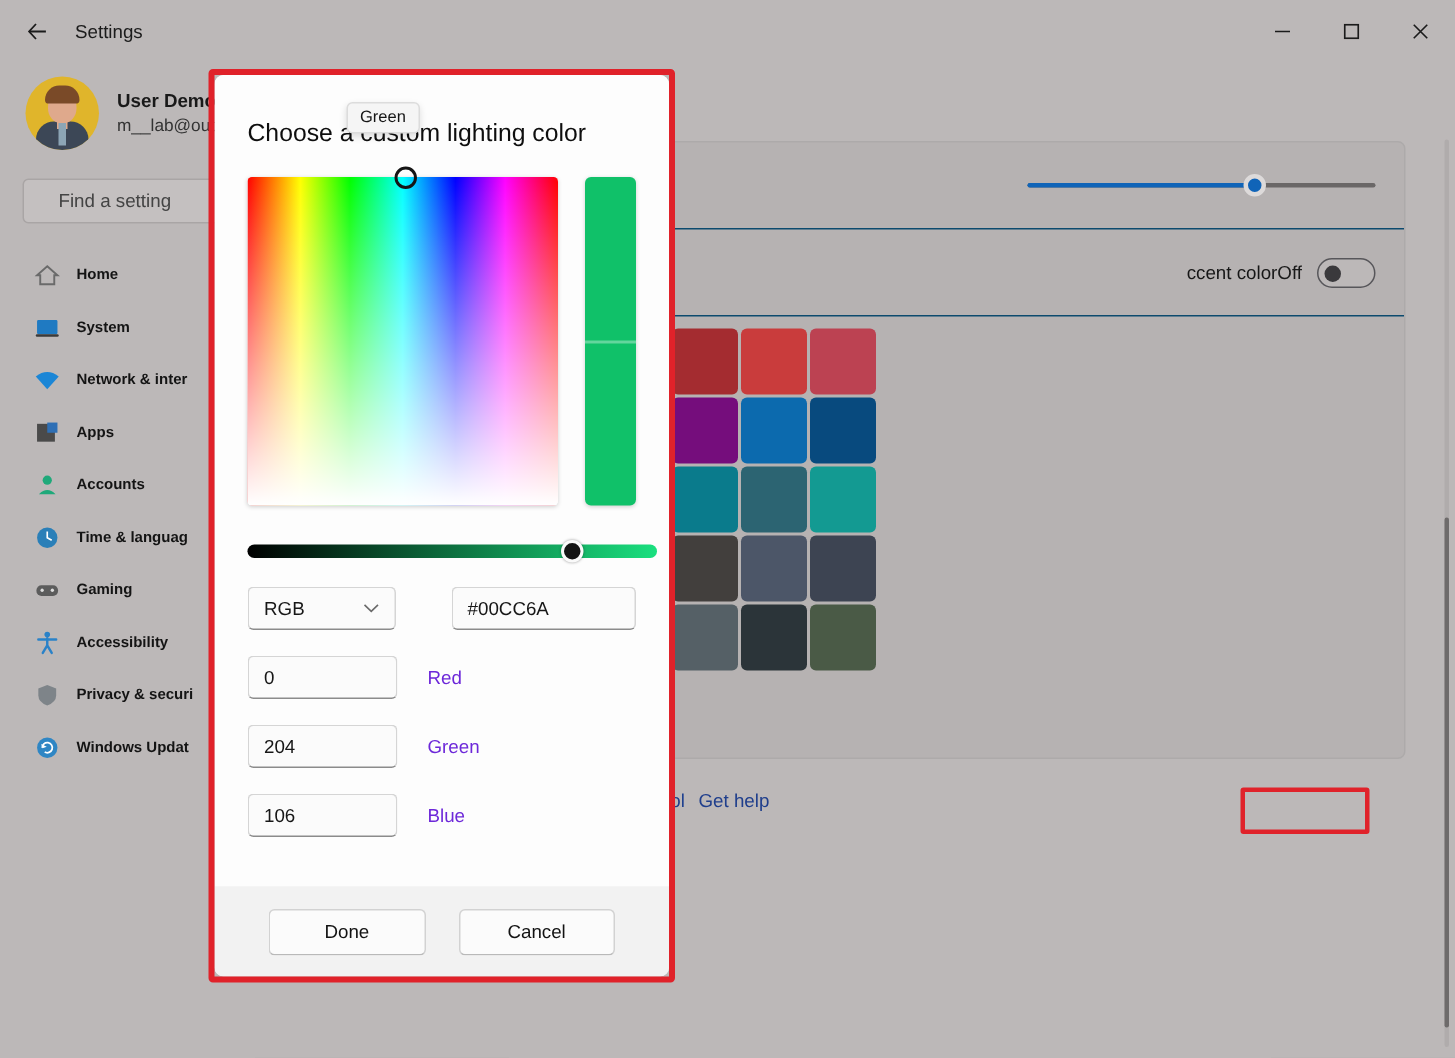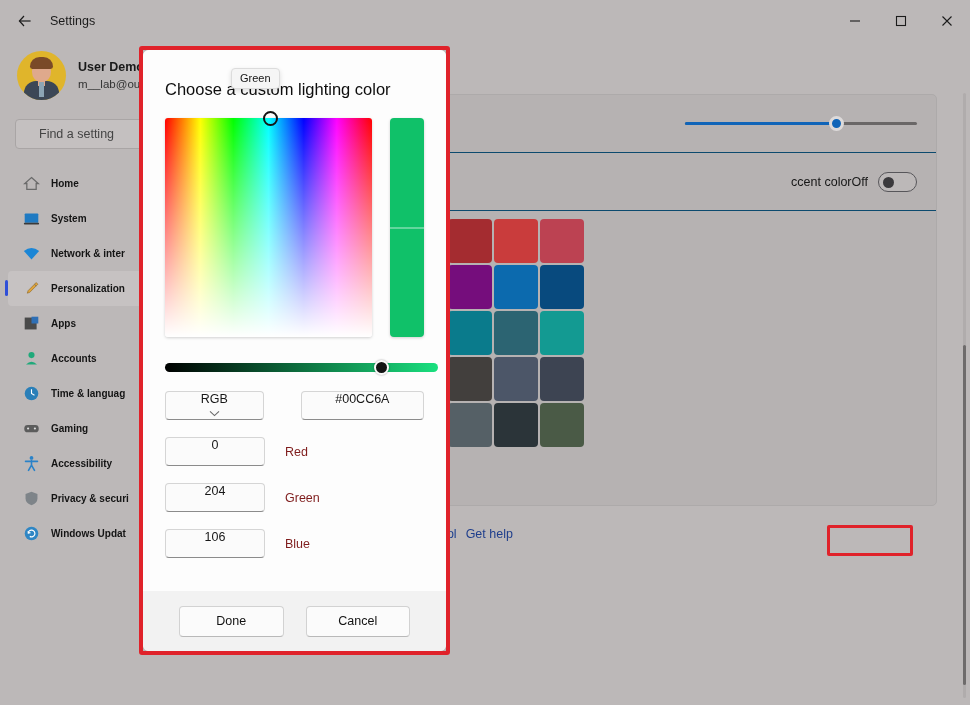--- a/index.html
+++ b/index.html
@@ -269,27 +269,27 @@
     border: 2px solid #fafafa; margin-left: -7px;
     box-shadow: 0 0 2px rgba(0,0,0,0.4);
   }
 
   .fieldrow { display: flex; align-items: center; margin-top: 17px; }
   .tf {
     background: #fbfbfb; border: 1px solid #d5d5d5;
     border-bottom: 1px solid #8b8b8b;
     border-radius: 4px; height: 29px;
     display: flex; align-items: center;
-    padding: 0 10px; font-size: 12.5px; color: #171717; flex-direction: column;
+    padding: 0 10px; font-size: 12.5px; color: #171717;
   }
   .tf.combo { width: 100px; justify-content: space-between; }
   .tf.num { width: 100px; }
   .tf.hex { width: 125px; margin-left: 37px; }
   .chev { font-size: 9px; color: #5a5a5a; }
-  .fieldlabel { font-size: 12.5px; color: #7f1d1d; margin-left: 20px; }
+  .fieldlabel { font-size: 12.5px; color: #6d28d9; margin-left: 20px; }
 
   .dlg-footer {
     height: 60px; background: #f2f2f2;
     display: flex; align-items: center; gap: 22px;
     padding: 0 36px;
   }
   .dlg-btn {
     flex: 1; height: 31px;
     background: #fbfbfb; border: 1px solid #d2d2d2;
     border-bottom-color: #b9b9b9;
@@ -361,27 +361,20 @@
             <rect x="2" y="4" width="16" height="11" rx="1" fill="#1f7ac2"></rect>
             <rect x="1" y="15" width="18" height="2" rx="1" fill="#3a3a3a"></rect>
           </svg>
         <span>System</span>
       </div>
       <div class="navitem">
         <svg class="navicon" viewBox="0 0 20 20">
             <path d="M1 7 Q10 0 19 7 L10 17 Z" fill="#1b86d6"></path>
           </svg>
         <span>Network &amp; inter</span>
-      </div>
-      <div class="navitem active">
-        <svg class="navicon" viewBox="0 0 20 20">
-            <path d="M15.5 3 L17.5 5 L8 14.5 L5 15.5 L6 12.5 Z" fill="#e0a33a" stroke="#8a6520" stroke-width="0.7"></path>
-            <path d="M13.5 5 L15.5 7" stroke="#6c6c6c" stroke-width="1"></path>
-          </svg>
-        <span>Personalization</span>
       </div>
       <div class="navitem">
         <svg class="navicon" viewBox="0 0 20 20">
             <rect x="2" y="3" width="14" height="14" fill="#4a4a4a"></rect>
             <rect x="10" y="2" width="8" height="8" fill="#2e6fb5"></rect>
           </svg>
         <span>Apps</span>
       </div>
       <div class="navitem">
         <svg class="navicon" viewBox="0 0 20 20">

